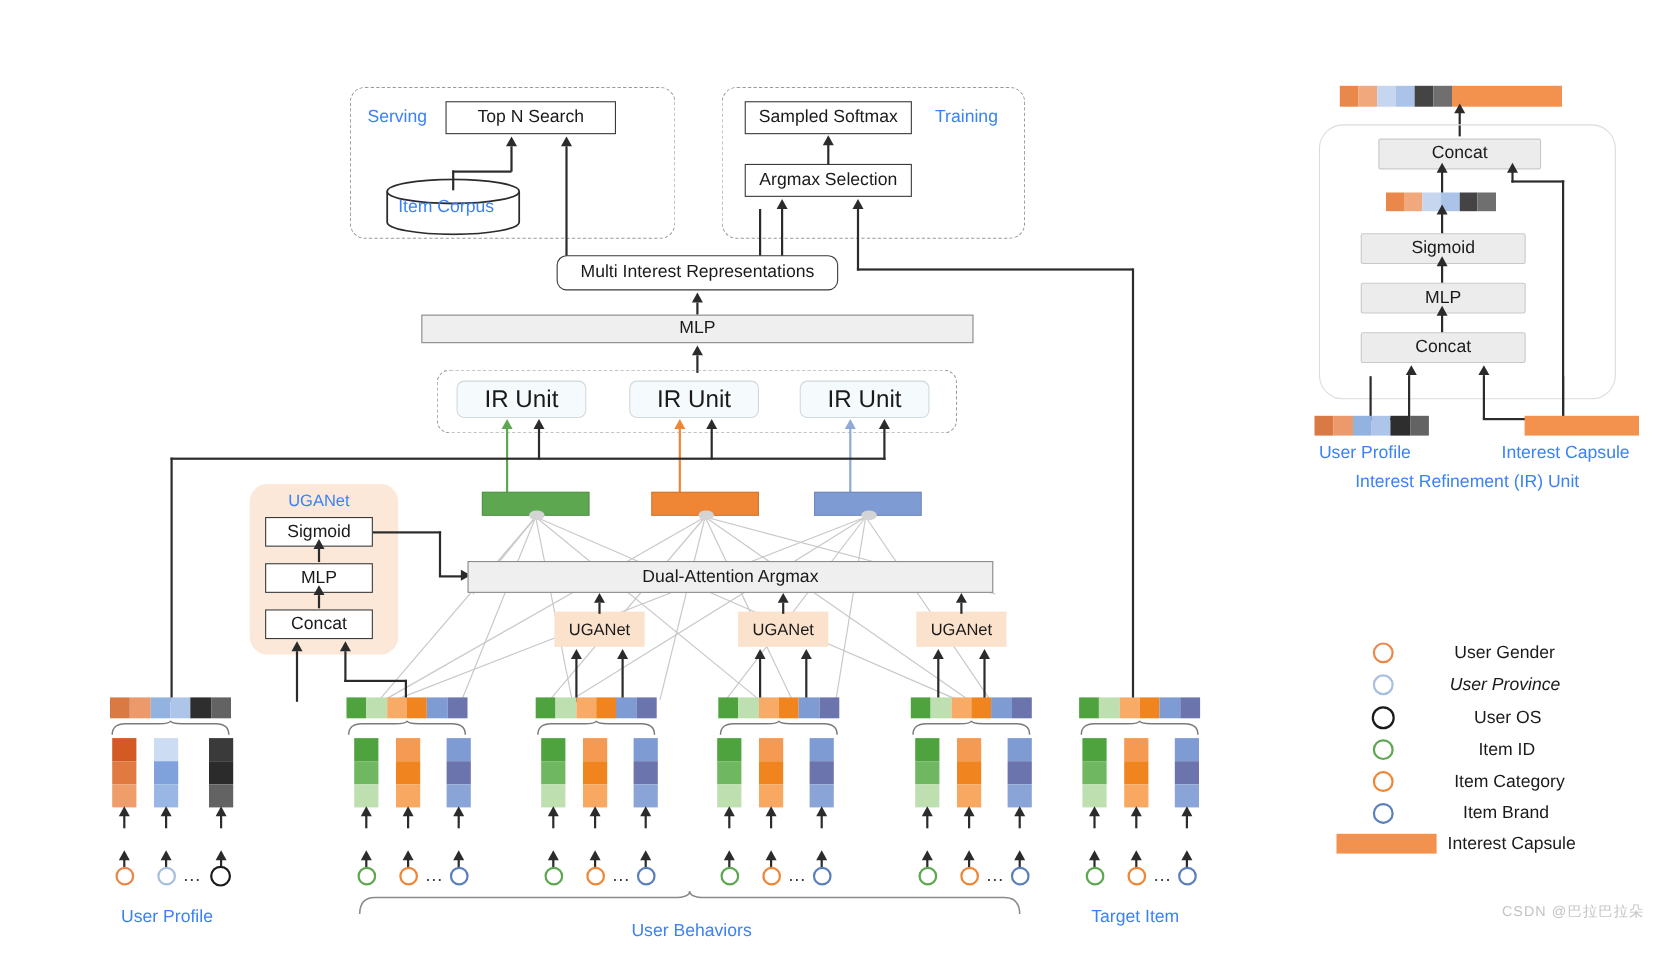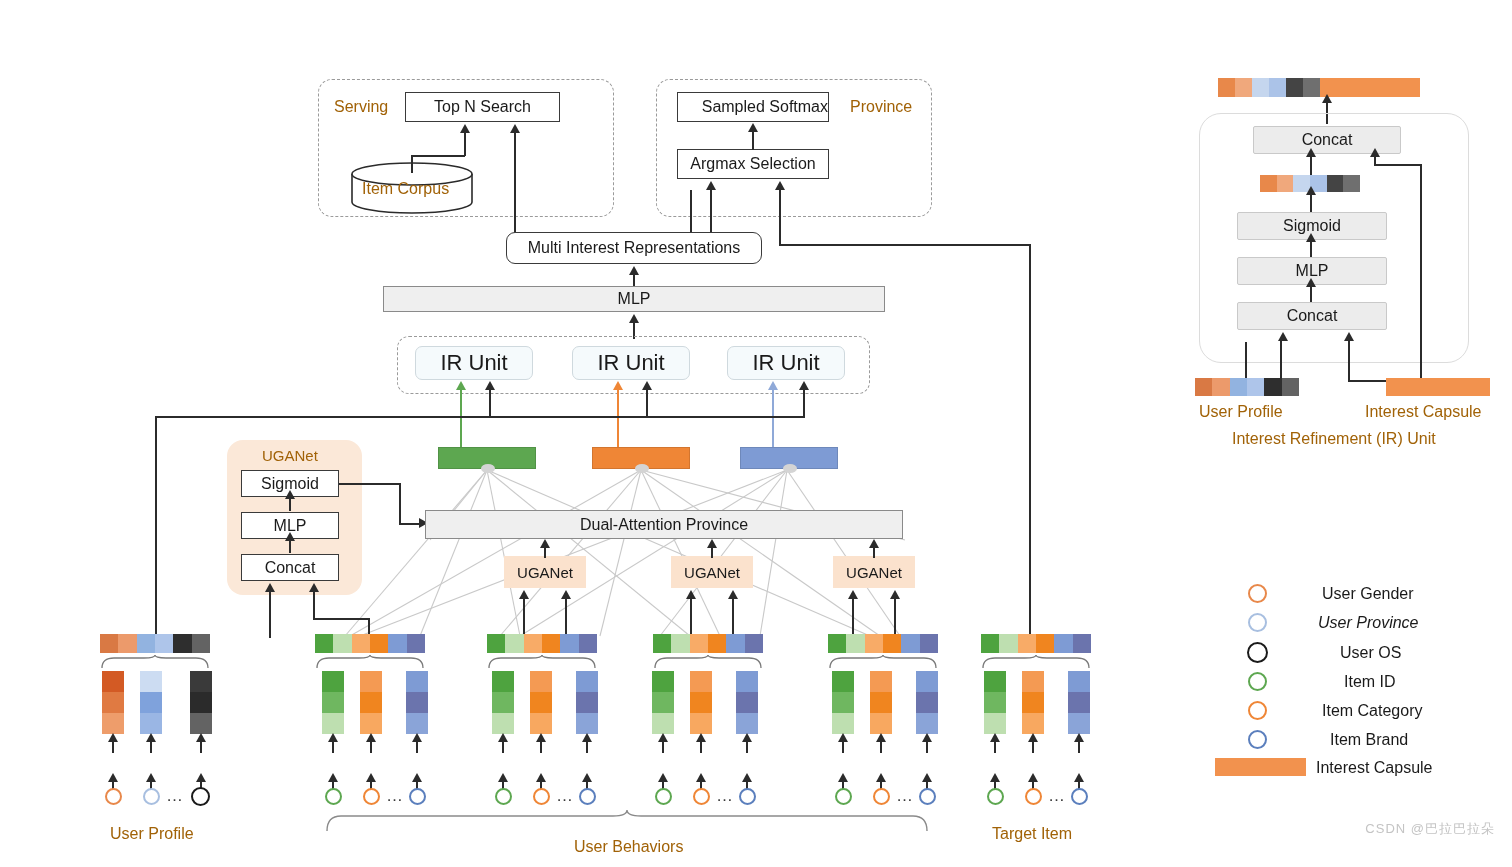--- a/index.html
+++ b/index.html
@@ -13,21 +13,21 @@
   .box.gray{background:#efefef;border:1.5px solid #8a8a8a;}
   .box.irunit{background:#f5fafc;border:1px solid #cfd9de;border-radius:7px;font-size:22px;}
   .box.rounded{border-radius:9px;}
   .box.ir-gray{background:#ececec;border:1px solid #c9c9c9;border-radius:2px;font-size:16px;}
   .dashed{position:absolute;box-sizing:border-box;border:1.6px dashed #9a9a9a;border-radius:14px;}
   .dashed.tight{border-radius:12px;}
   .panel-round{position:absolute;box-sizing:border-box;border:1.4px solid #dcdcdc;border-radius:22px;background:transparent;}
   .uganet-bg{position:absolute;background:#fbe8d8;border-radius:16px;}
   .uganet-chip{position:absolute;background:#fbe2cd;display:flex;align-items:center;
        justify-content:center;font-size:15px;color:#1a1a1a;}
-  .lbl{position:absolute;font-size:16px;color:#a16207;white-space:nowrap;}
+  .lbl{position:absolute;font-size:16px;color:#3b82f6;white-space:nowrap;}
   .lbl.sm{font-size:15px;}
   
   .ln{position:absolute;background:#2b2b2b;}
   .ln.h{height:2px;}
   .ln.v{width:2px;}
   .arrow{position:absolute;width:0;height:0;}
   .arrow.up{border-left:5.5px solid transparent;border-right:5.5px solid transparent;
             border-bottom:9px solid #2b2b2b;}
   .arrow.right{border-top:5.5px solid transparent;border-bottom:5.5px solid transparent;
             border-left:9px solid #2b2b2b;}
@@ -102,23 +102,23 @@
   <div class="ln v" style="left:411px;top:155px;height:18px;"></div>
   <div class="ln h" style="left:411px;top:155px;width:54px;"></div>
   <div class="ln v" style="left:464px;top:133px;height:23px;"></div>
   <div class="arrow up" style="left:460px;top:124px;"></div>
 
   <div class="ln v" style="left:514px;top:133px;height:105px;"></div>
   <div class="arrow up" style="left:510px;top:124px;"></div>
   <div class="ln h" style="left:514px;top:236px;width:96px;"></div>
 
   <div class="dashed" style="left:656px;top:79px;width:276px;height:138px;"></div>
-  <div class="lbl" style="left:850px;top:98px;">Province</div>
-
-  <div class="box" style="left:677px;top:92px;width:152px;height:30px;justify-content:flex-end;">
+  <div class="lbl" style="left:850px;top:98px;">Training</div>
+
+  <div class="box" style="left:677px;top:92px;width:152px;height:30px;">
     <span>Sampled Softmax</span>
   </div>
   <div class="box" style="left:677px;top:149px;width:152px;height:30px;">
     <span>Argmax Selection</span>
   </div>
   <div class="ln v" style="left:752px;top:131px;height:19px;"></div>
   <div class="arrow up" style="left:748px;top:123px;"></div>
 
   <div class="ln v" style="left:690px;top:190px;height:48px;"></div>
   <div class="arrow up" style="left:706px;top:181px;"></div>
@@ -199,21 +199,21 @@
   <div class="arrow up" style="left:309px;top:583px;"></div>
   <div class="ln h" style="left:313px;top:618px;width:57px;"></div>
   <div class="ln v" style="left:368px;top:618px;height:20px;"></div>
 
   <div class="ln h" style="left:339px;top:483px;width:62px;"></div>
   <div class="ln v" style="left:399px;top:483px;height:41px;"></div>
   <div class="ln h" style="left:399px;top:523px;width:22px;"></div>
   <div class="arrow right" style="left:419px;top:518px;"></div>
 
   <div class="box gray" style="left:425px;top:510px;width:478px;height:29px;">
-    <span>Dual-Attention Province</span>
+    <span>Dual-Attention Argmax</span>
   </div>
 
   <div class="uganet-chip" style="left:504px;top:556px;width:82px;height:32px;">
     <span>UGANet</span>
   </div>
   <div class="uganet-chip" style="left:671px;top:556px;width:82px;height:32px;">
     <span>UGANet</span>
   </div>
   <div class="uganet-chip" style="left:833px;top:556px;width:82px;height:32px;">
     <span>UGANet</span>

